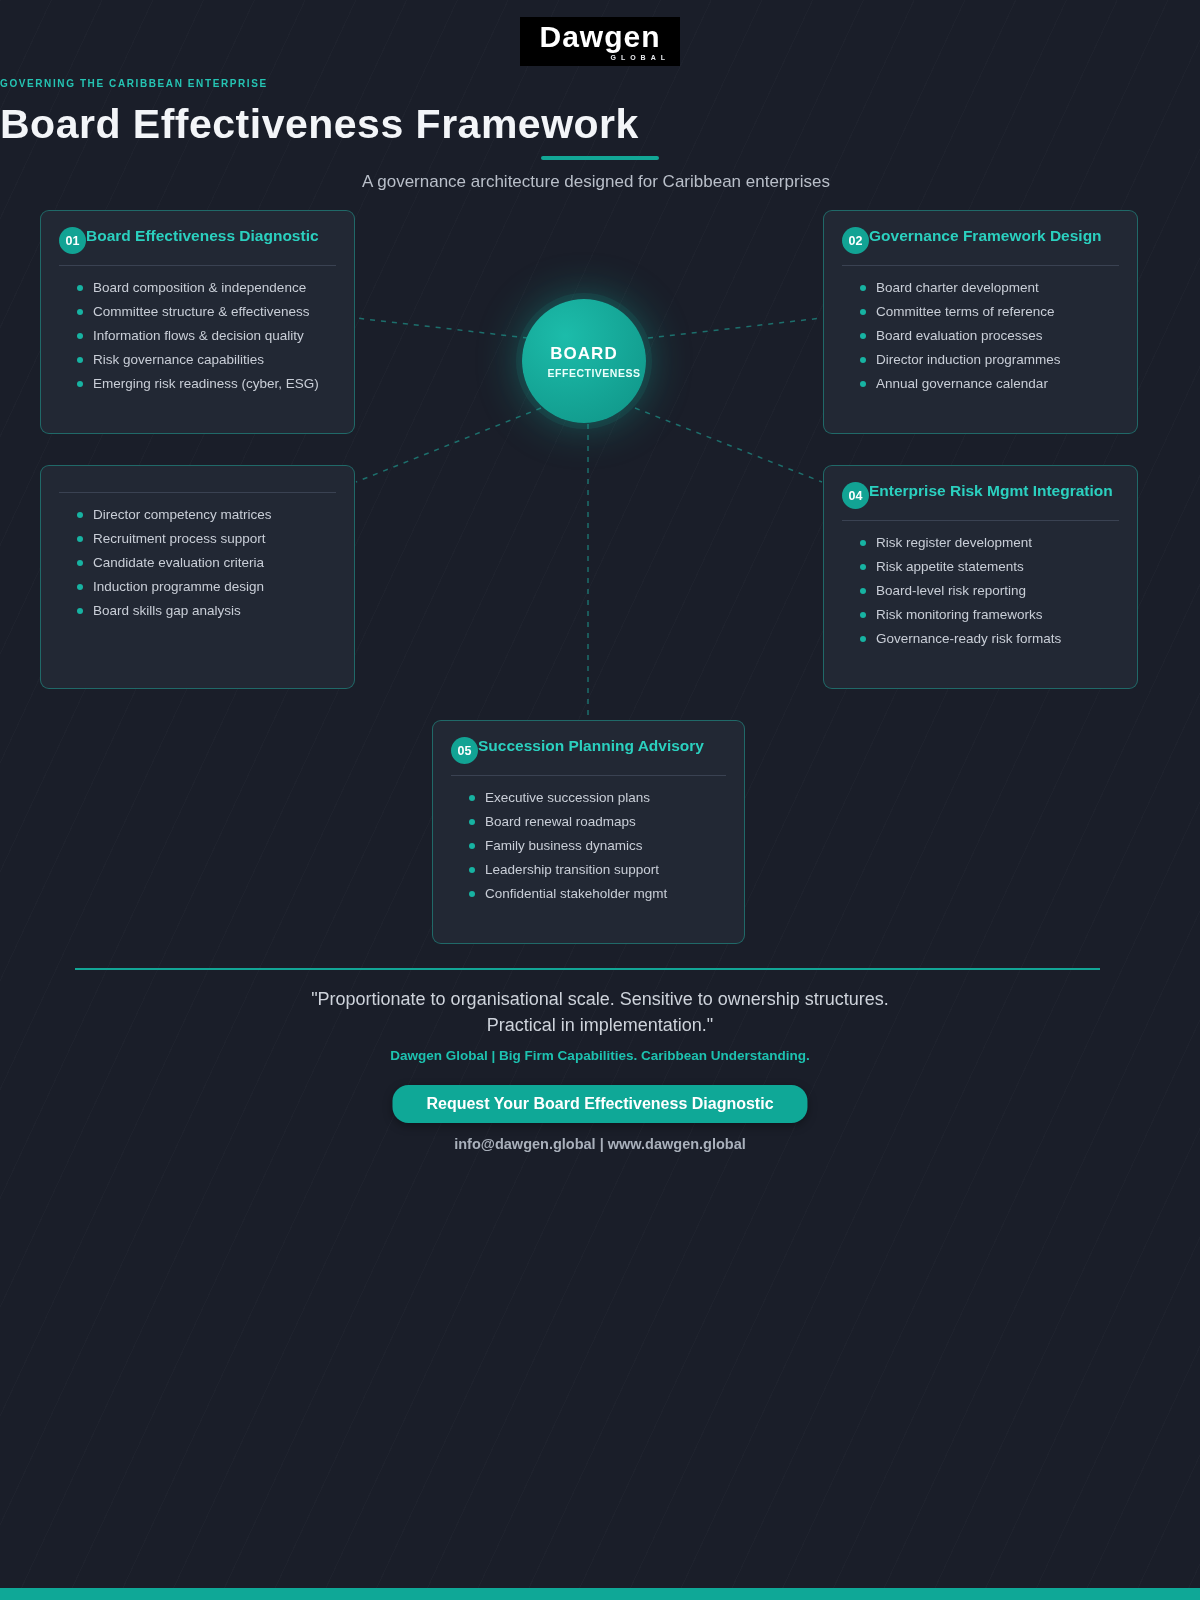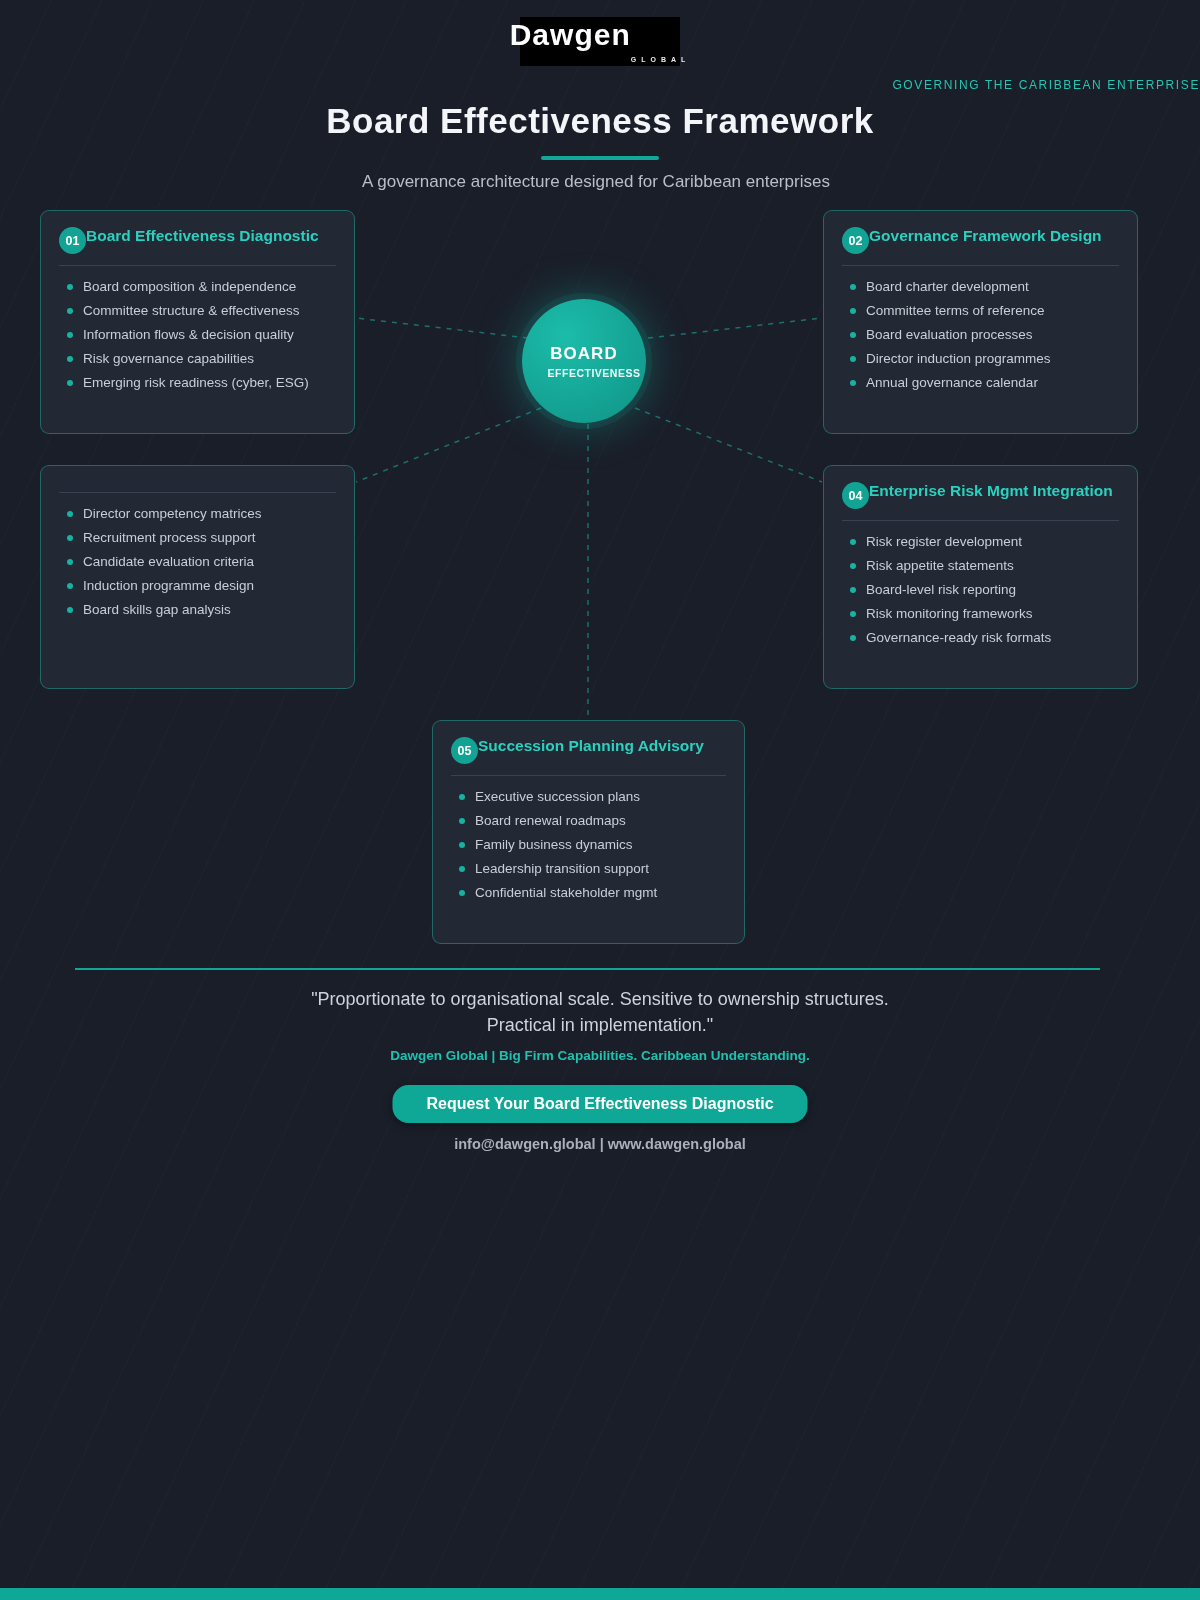--- a/index.html
+++ b/index.html
@@ -15,33 +15,33 @@
     background-image: repeating-linear-gradient(115deg,
       rgba(255,255,255,0.018) 0px, rgba(255,255,255,0.018) 1px,
       transparent 1px, transparent 46px);
     overflow: hidden;
   }
 
   
   .logo {
     position: absolute; top: 17px; left: 50%; transform: translateX(-50%);
     width: 160px; height: 49px; background: #000;
-    display: flex; flex-direction: row; justify-content: center;
+    display: flex; flex-direction: column; align-items: center; justify-content: center;
     padding: 3px 10px; z-index: 3;
   }
   .logo-wordmark { color: #fff; font-size: 30px; font-weight: 800; letter-spacing: 1px; line-height: 1; }
   .logo-sub { color: #e8eaee; font-size: 7px; font-weight: bold; letter-spacing: 5px; align-self: flex-end; margin-top: 2px; }
 
   .tagline {
-    position: absolute; top: 78px; left: 0; right: 0; text-align: right;
-    color: #25c4b3; font-size: 12px; font-weight: normal; letter-spacing: 1.6px;
+    position: absolute; top: 78px; left: 0; right: 0; text-align: left;
+    color: #25c4b3; font-size: 10px; font-weight: bold; letter-spacing: 1.6px;
   }
   .main-title {
-    position: absolute; top: 101px; left: 0; right: 0; text-align: center;
-    color: #f3f5f8; font-size: 35px; font-weight: 800; letter-spacing: 0.5px; margin: 0;
+    position: absolute; top: 101px; left: 0; right: 0; 
+    color: #f3f5f8; font-size: 41px; font-weight: 800; letter-spacing: 0.5px; margin: 0;
   }
   .title-underline {
     position: absolute; top: 156px; left: 50%; transform: translateX(-50%);
     width: 118px; height: 4px; border-radius: 2px; background: #12a796;
   }
   .subtitle {
     position: absolute; top: 172px; left: 0; right: 8px; text-align: center;
     color: #b9bfc9; font-size: 17px;
   }
 
@@ -78,21 +78,21 @@
 
   .card-head { display: flex; align-items: flex-start; }
   .badge {
     flex: 0 0 27px; width: 27px; height: 27px; border-radius: 50%;
     background: #12a394; color: #fff; font-size: 12.5px; font-weight: bold;
     display: flex; align-items: center; justify-content: center; margin-top: 1px;
   }
   .card-title { color: #2bd0bf; font-size: 15.5px; font-weight: bold; line-height: 1.32; margin: 0; }
   .card-divider { height: 1px; background: #3a4252; margin: 11px 0 13px; border: none; }
 
-  .card-list { list-style: none; margin: 4px; padding: 0 0 0 4px; }
+  .card-list { list-style: none; margin: 14px; padding: 0 0 0 4px; }
   .card-item { display: flex; align-items: center; gap: 10px; color: #c9ced7; font-size: 13.5px; margin-bottom: 9px; }
   .dot { flex: 0 0 6px; width: 6px; height: 6px; border-radius: 50%; background: #17b3a2; }
 
   
   .footer-divider {
     position: absolute; top: 968px; left: 75px; width: 1025px; height: 2px;
     background: #12a696;
   }
   .quote {
     position: absolute; top: 986px; left: 0; right: 0; text-align: center;

